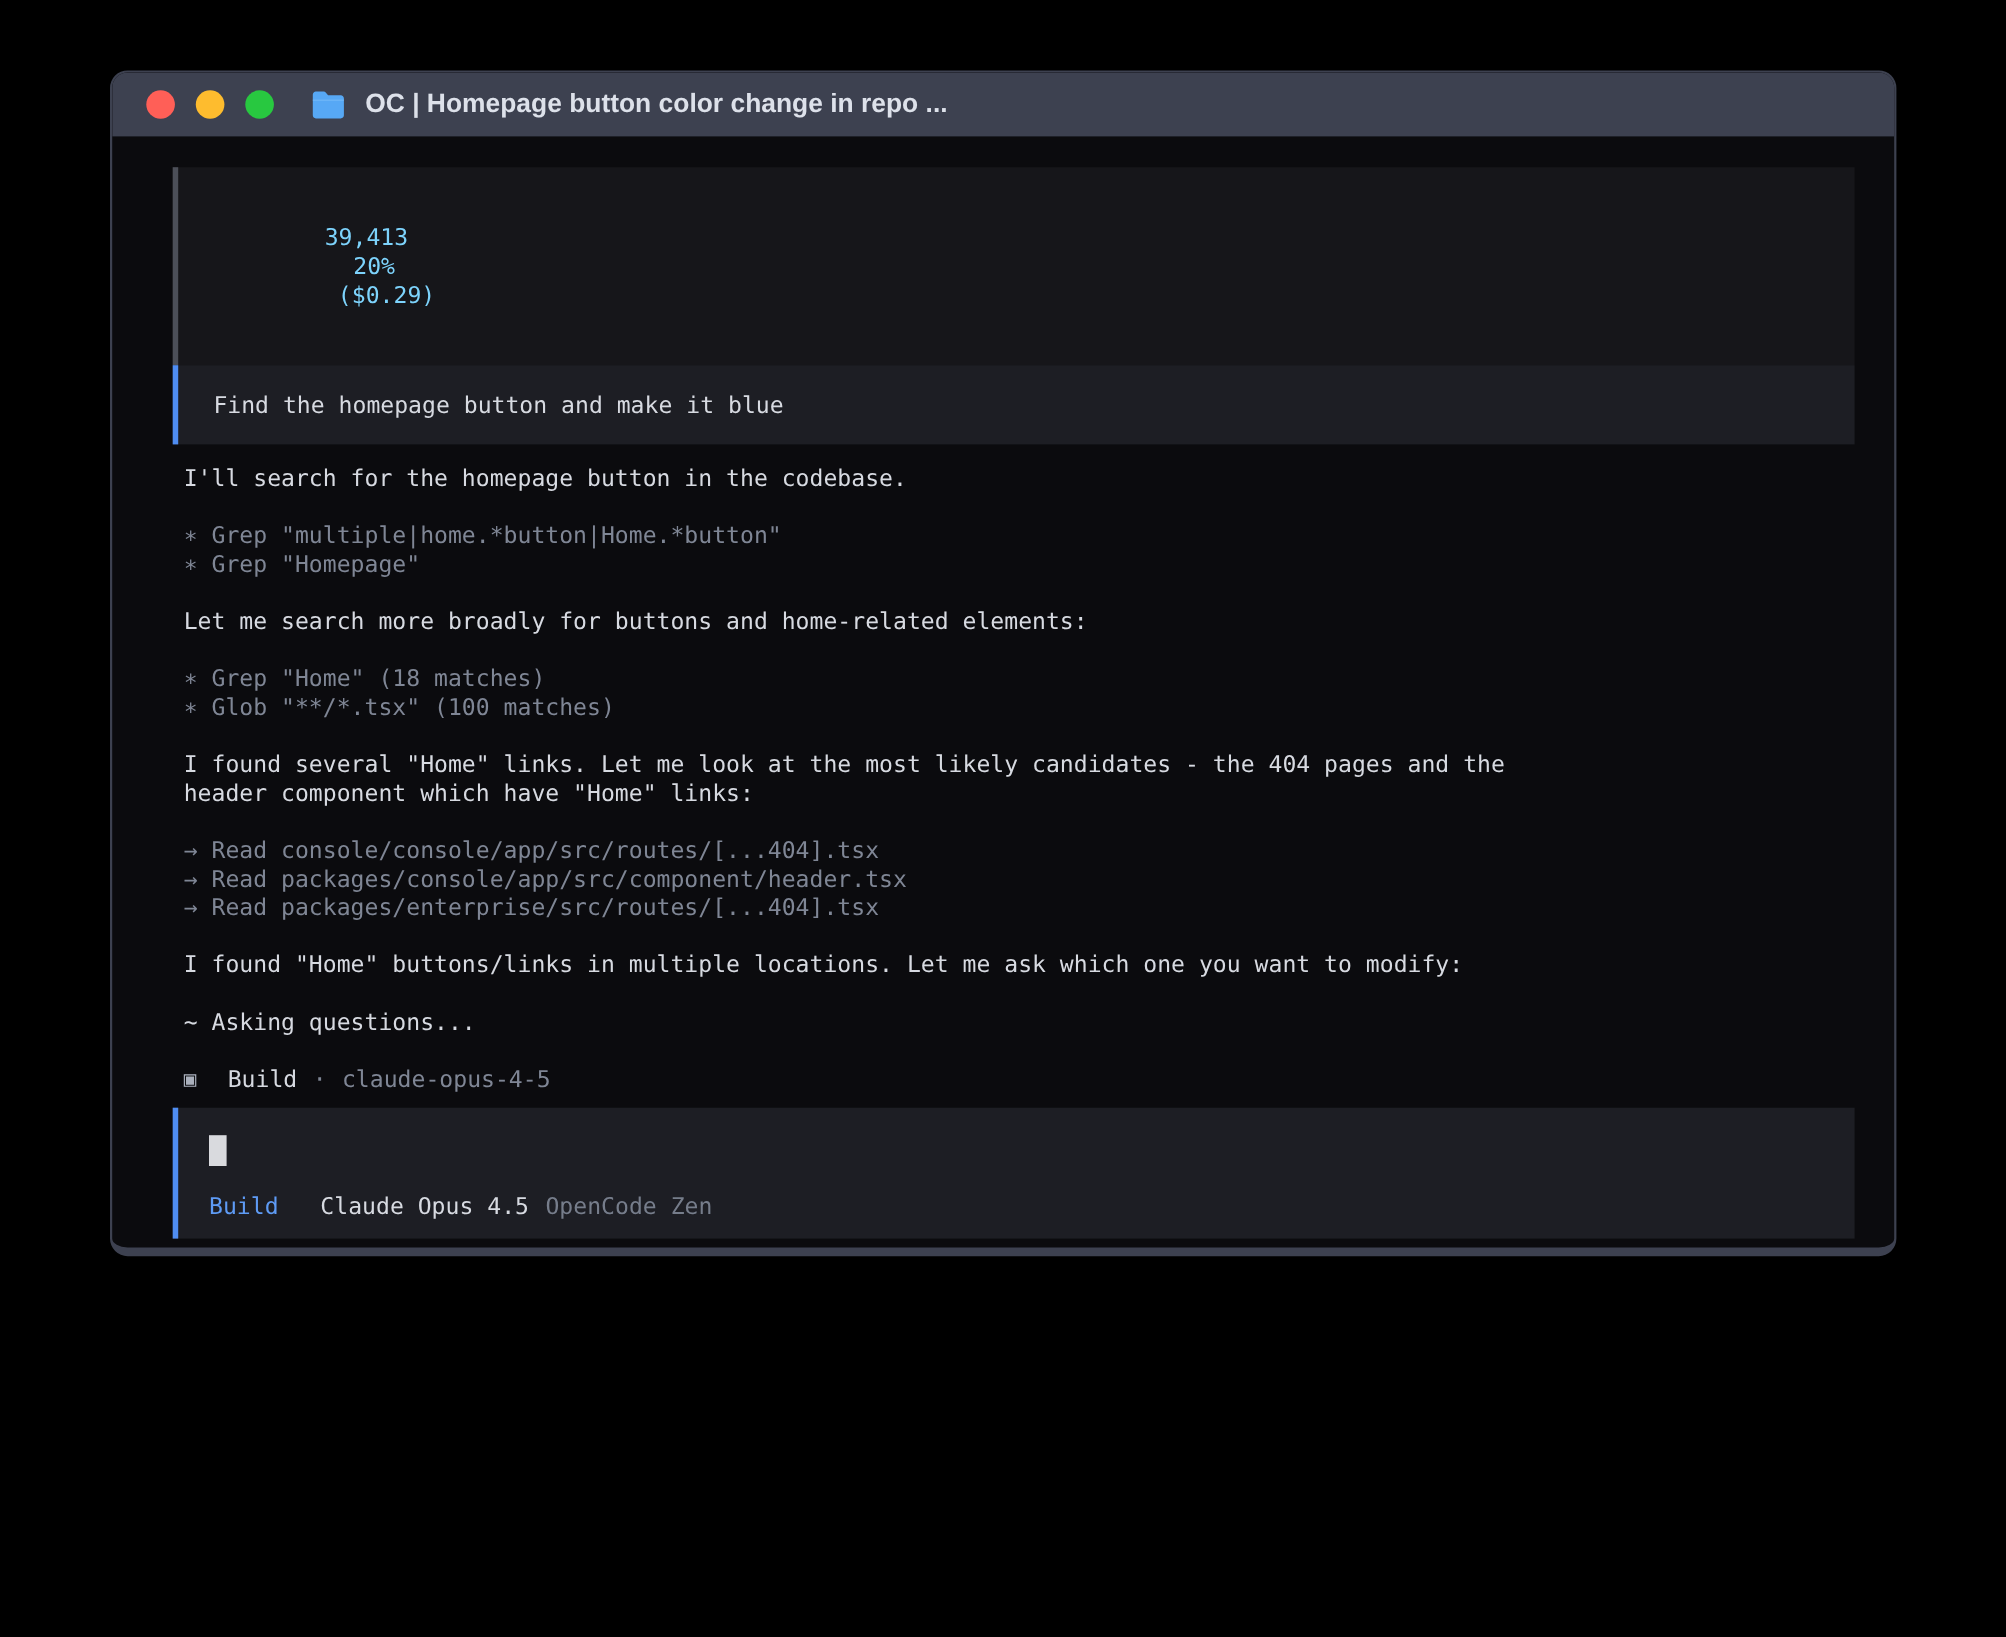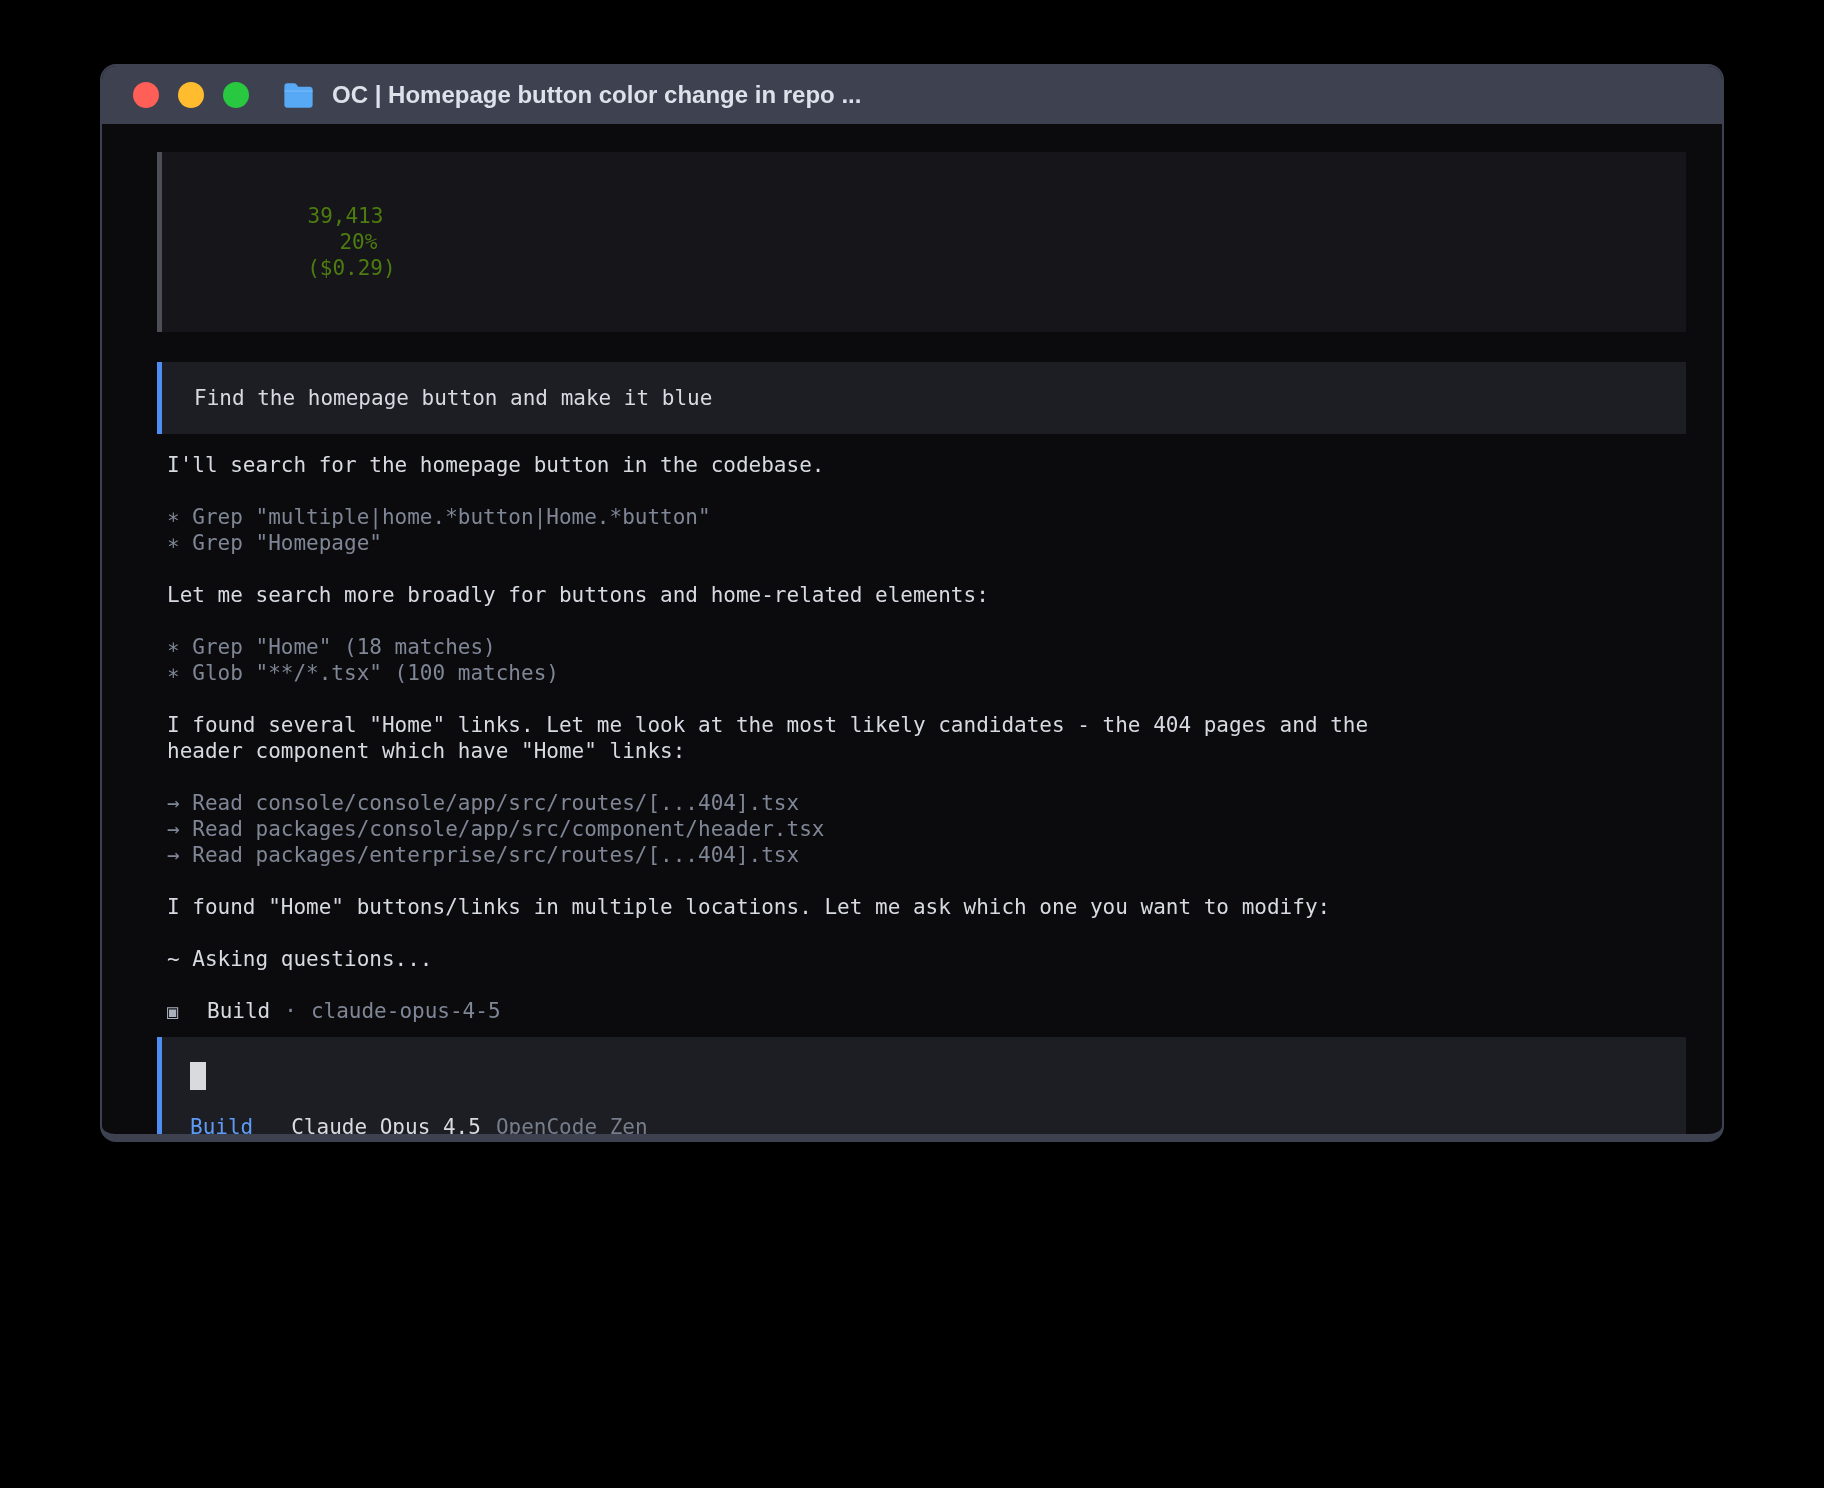--- a/index.html
+++ b/index.html
@@ -47,26 +47,25 @@
 
   .session-header {
     background: #16161a;
     border-left: 5px solid #4c4f58;
     padding: 25px 26px 25px 32px;
     display: flex;
     justify-content: space-between;
     align-items: center;
   }
   .session-title { font-size: 22px; font-weight: bold; color: #e8eaf0; white-space: pre; }
-  .session-stats { font-size: 21px; color: #4d7c0f; white-space: pre; text-align: center; }
+  .session-stats { font-size: 21px; color: #7dd3fc; white-space: pre; }
   .session-stats .sp1 { margin-left: 26px; }
   .session-stats .sp2 { margin-left: 12px; }
 
   .user-block {
-    margin-top: 30px;
     background: #1d1e24;
     border-left: 5px solid #4f8df2;
     padding: 23px 26px 23px 32px;
   }
   .user-block .msg { color: #d7dae1; white-space: pre-wrap; }
 
   .transcript { margin-top: 18px; padding-left: 10px; }
   .line { color: #d7dae1; white-space: pre-wrap; }
   .line.tool { color: #7f8695; }
   .mt { margin-top: 26px; }

